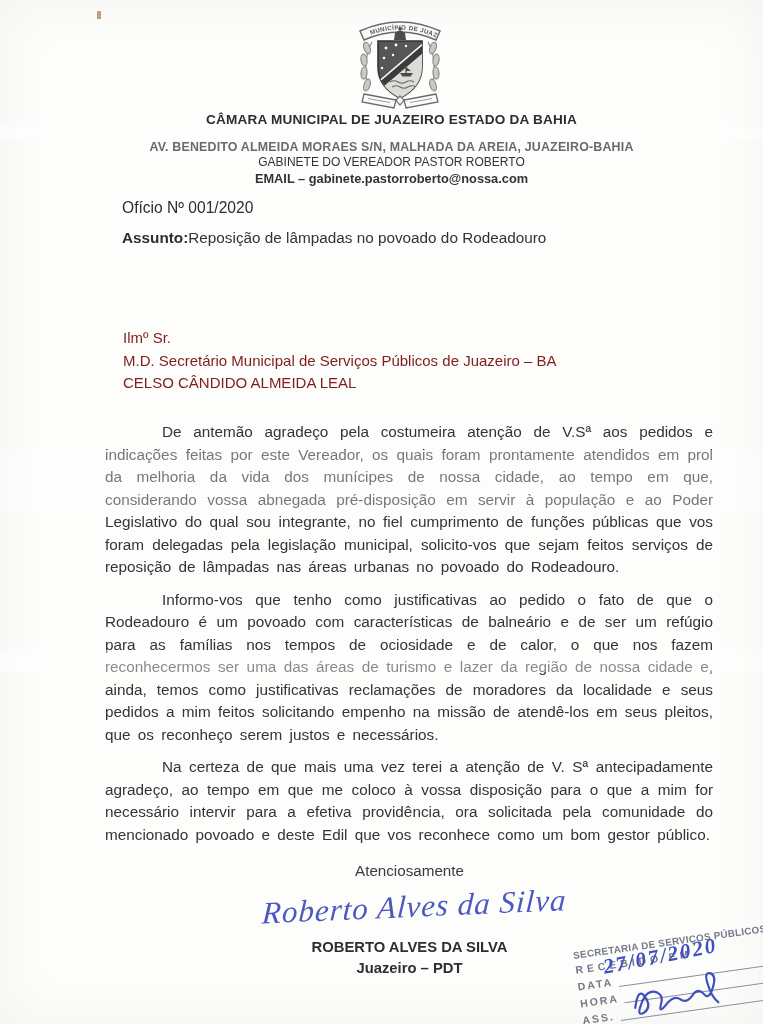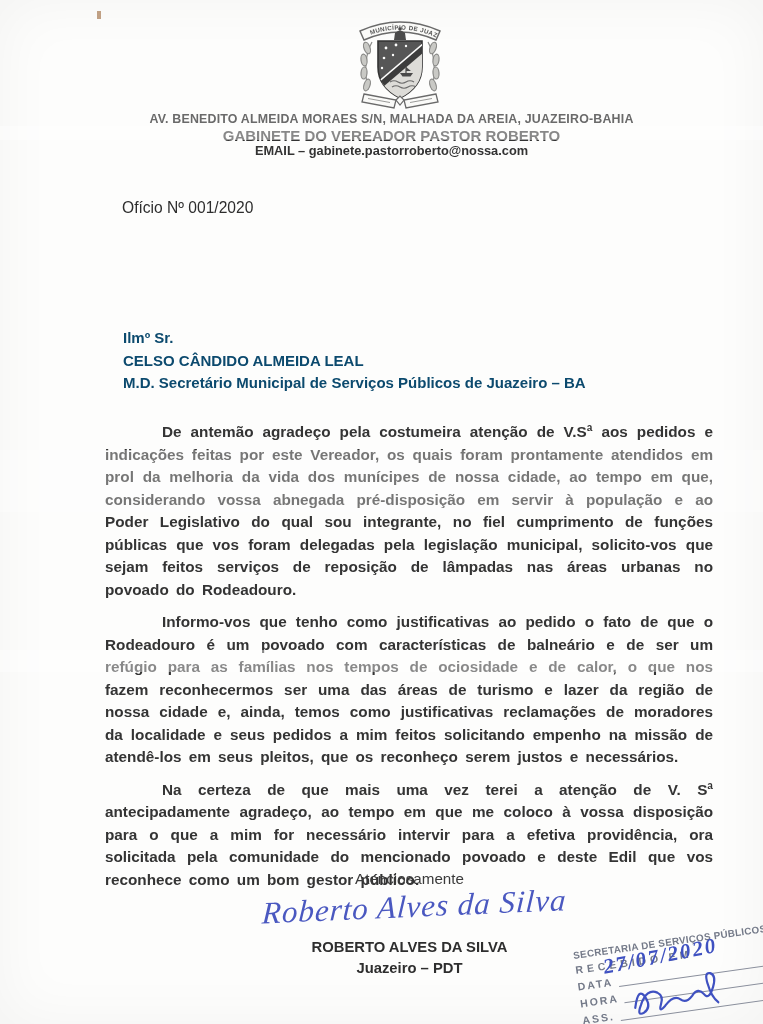--- a/index.html
+++ b/index.html
@@ -11,35 +11,35 @@
     box-shadow:inset 0 0 60px rgba(0,0,0,.045);
     font-family:"Liberation Sans", sans-serif;
     color:#2f2f2f;
     overflow:hidden;
   }
   
   .crest{position:absolute;left:334px;top:10px;width:132px;height:102px;}
   
   .letterhead{position:absolute;left:20px;right:0;top:112px;text-align:center;line-height:15.5px;}
   .lh1{font-weight:bold;font-size:13.6px;color:#2d2d2d;letter-spacing:.2px;}
-  .lh2{font-weight:bold;font-size:12.4px;color:#6a6a6a;letter-spacing:.2px;}
-  .lh3{font-weight:bold;font-size:15px;color:#333;}
+  .lh2{font-weight:bold;font-size:12.4px;color:#6a6a6a;letter-spacing:.2px;margin-top:12px;}
+  .lh3{font-weight:normal;font-size:12px;color:#333;}
   .lh4{font-weight:bold;font-size:12.8px;color:#333;}
   
   .oficio{position:absolute;left:122px;top:199px;font-weight:normal;font-size:15.6px;color:#2d2d2d;}
   .assunto{position:absolute;left:122px;top:229px;font-size:15.3px;color:#333;}
   .assunto b{color:#2d2d2d;}
   .dateline{position:absolute;right:52px;top:276px;font-size:15.4px;color:#333;}
   
-  .addressee{position:absolute;left:123px;top:327px;font-weight:bold;font-size:15px;line-height:22.5px;color:#0c4a6e;}
+  .addressee{position:absolute;left:123px;top:327px;font-weight:normal;font-size:15px;line-height:22.5px;color:#7f1d1d;}
   
   .bodytext{position:absolute;left:105px;top:421px;width:609px;font-size:15.3px;line-height:22.5px;color:#343434;text-align:justify;word-spacing:3px;}
-  .bodytext p{margin:0 1px 10px 0;text-indent:57px;font-weight:bold;}
+  .bodytext p{margin:0 1px 10px 0;text-indent:57px;}
   
-  .closing{position:absolute;left:105px;top:862px;width:609px;text-align:center;margin-top:8px;}
+  .closing{position:absolute;left:105px;top:862px;width:609px;text-align:center;}
   .valediction{font-size:15.2px;color:#3a3a3a;}
   .signature-script{
     position:absolute;left:262px;top:888px;width:340px;
     font-family:"Liberation Serif", serif;font-style:italic;
     font-size:31px;color:#4a58c0;white-space:nowrap;
     transform:rotate(-2.5deg) skewX(-6deg);letter-spacing:1px;
   }
   .signer{position:absolute;left:105px;top:937px;width:609px;text-align:center;font-weight:bold;font-size:14.8px;line-height:21px;color:#2e2e2e;}
   
   .stamp{
@@ -126,32 +126,34 @@
       <path d="M102,84 L70,90 L72,98 L104,92 Z" fill="#fafaf8" stroke="#6a6a6a" stroke-width="1.3"></path>
       <path d="M62,90 L66,86 L70,90 L66,95 Z" fill="#fafaf8" stroke="#6a6a6a" stroke-width="1.2"></path>
       <g stroke="#9a9a98" stroke-width="1">
         <line x1="34" y1="88.5" x2="56" y2="92.5"></line>
           <line x1="76" y1="92.5" x2="98" y2="88.5"></line>
       </g>
     </svg>
   </div>
 
   <div class="letterhead">
+    <div class="lh1">CÂMARA MUNICIPAL DE JUAZEIRO ESTADO DA BAHIA</div>
     <div class="lh2">AV. BENEDITO ALMEIDA MORAES S/N, MALHADA DA AREIA, JUAZEIRO-BAHIA</div>
     <div class="lh3">GABINETE DO VEREADOR PASTOR ROBERTO</div>
     <div class="lh4">EMAIL – gabinete.pastorroberto@nossa.com</div>
   </div>
 
   <div class="oficio">Ofício Nº 001/2020</div>
+  <div class="assunto"><b>Assunto:</b><span>Reposição de lâmpadas no povoado do Rodeadouro</span></div>
 
 
   <div class="addressee">
     <div>Ilmº Sr.</div>
+    <div>M.D. Secretário Municipal de Serviços Públicos de Juazeiro – BA</div>
     <div>CELSO CÂNDIDO ALMEIDA LEAL</div>
-    <div>M.D. Secretário Municipal de Serviços Públicos de Juazeiro – BA</div>
   </div>
 
   <div class="bodytext">
     <p>De antemão agradeço pela costumeira atenção de V.Sª aos pedidos e indicações feitas por este Vereador, os quais foram prontamente atendidos em prol da melhoria da vida dos munícipes de nossa cidade, ao tempo em que, considerando vossa abnegada pré-disposição em servir à população e ao Poder Legislativo do qual sou integrante, no fiel cumprimento de funções públicas que vos foram delegadas pela legislação municipal, solicito-vos que sejam feitos serviços de reposição de lâmpadas nas áreas urbanas no povoado do Rodeadouro.</p>
     <p>Informo-vos que tenho como justificativas ao pedido o fato de que o Rodeadouro é um povoado com características de balneário e de ser um refúgio para as famílias nos tempos de ociosidade e de calor, o que nos fazem reconhecermos ser uma das áreas de turismo e lazer da região de nossa cidade e, ainda, temos como justificativas reclamações de moradores da localidade e seus pedidos a mim feitos solicitando empenho na missão de atendê-los em seus pleitos, que os reconheço serem justos e necessários.</p>
     <p>Na certeza de que mais uma vez terei a atenção de V. Sª antecipadamente agradeço, ao tempo em que me coloco à vossa disposição para o que a mim for necessário intervir para a efetiva providência, ora solicitada pela comunidade do mencionado povoado e deste Edil que vos reconhece como um bom gestor público.</p>
   </div>
 
   <div class="closing">
     <span class="valediction">Atenciosamente</span>

